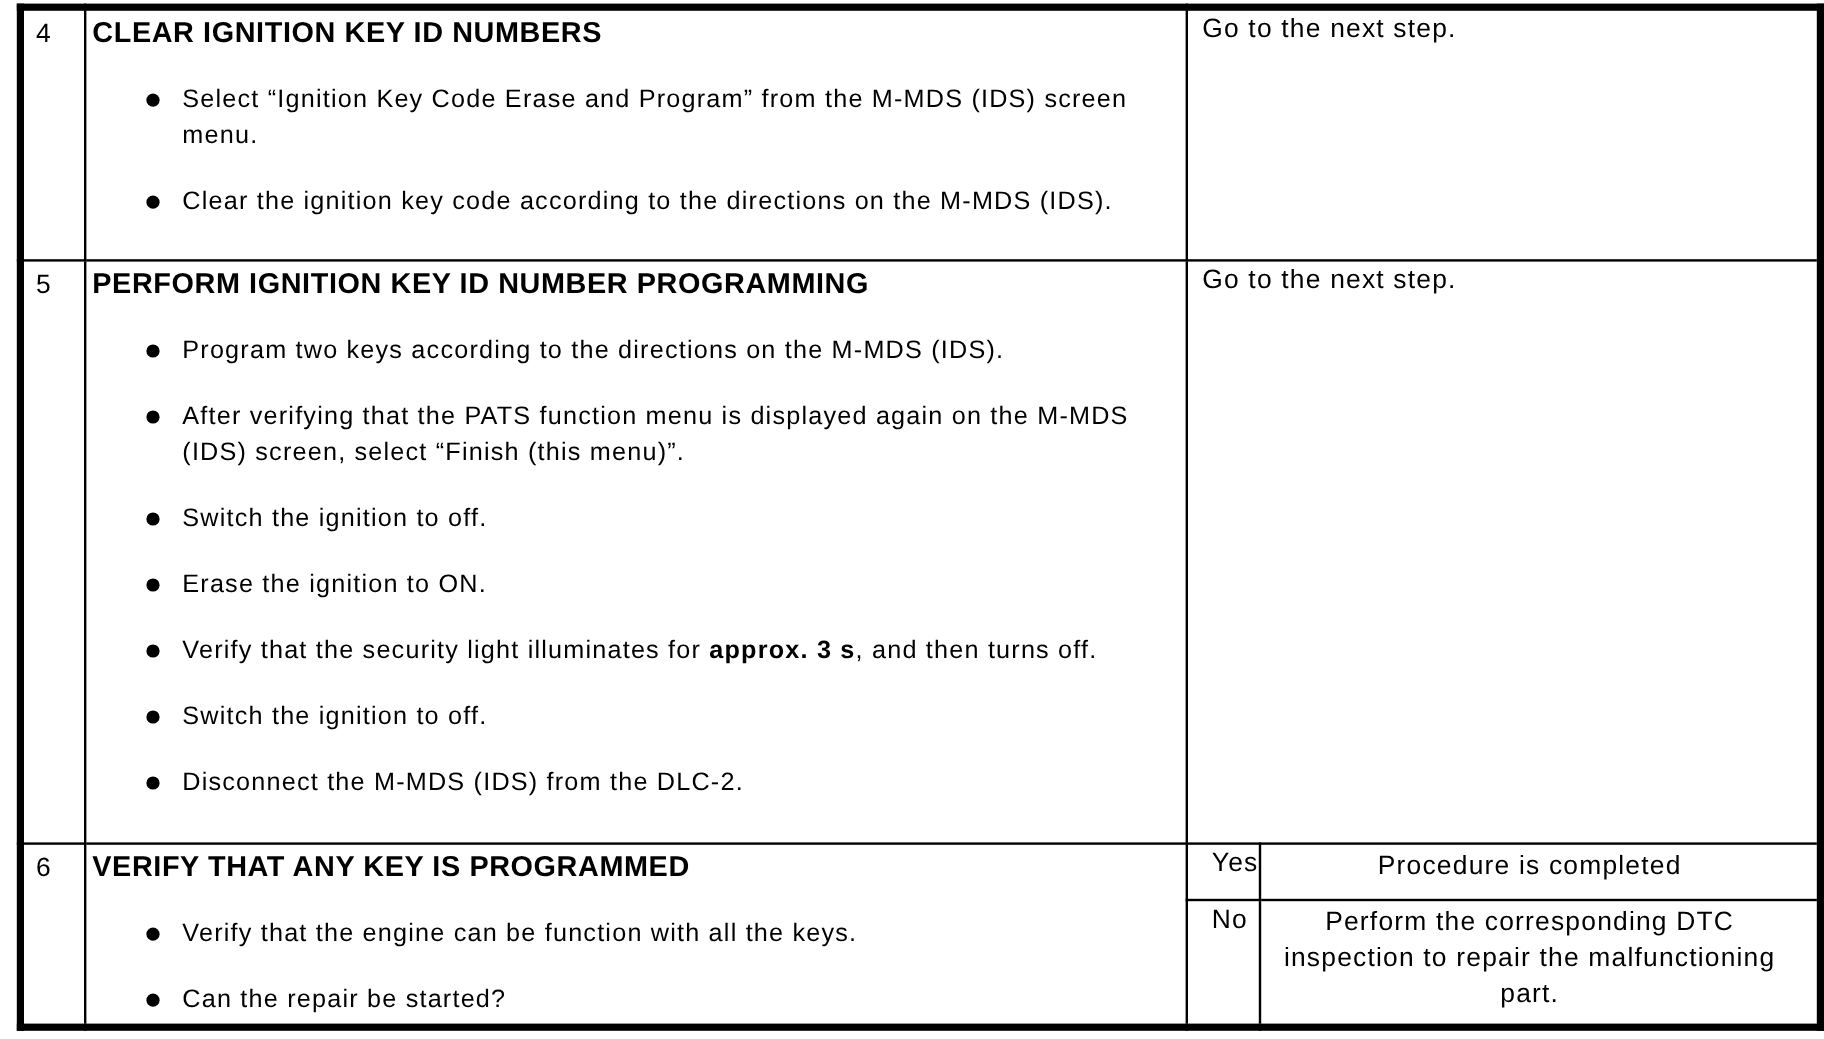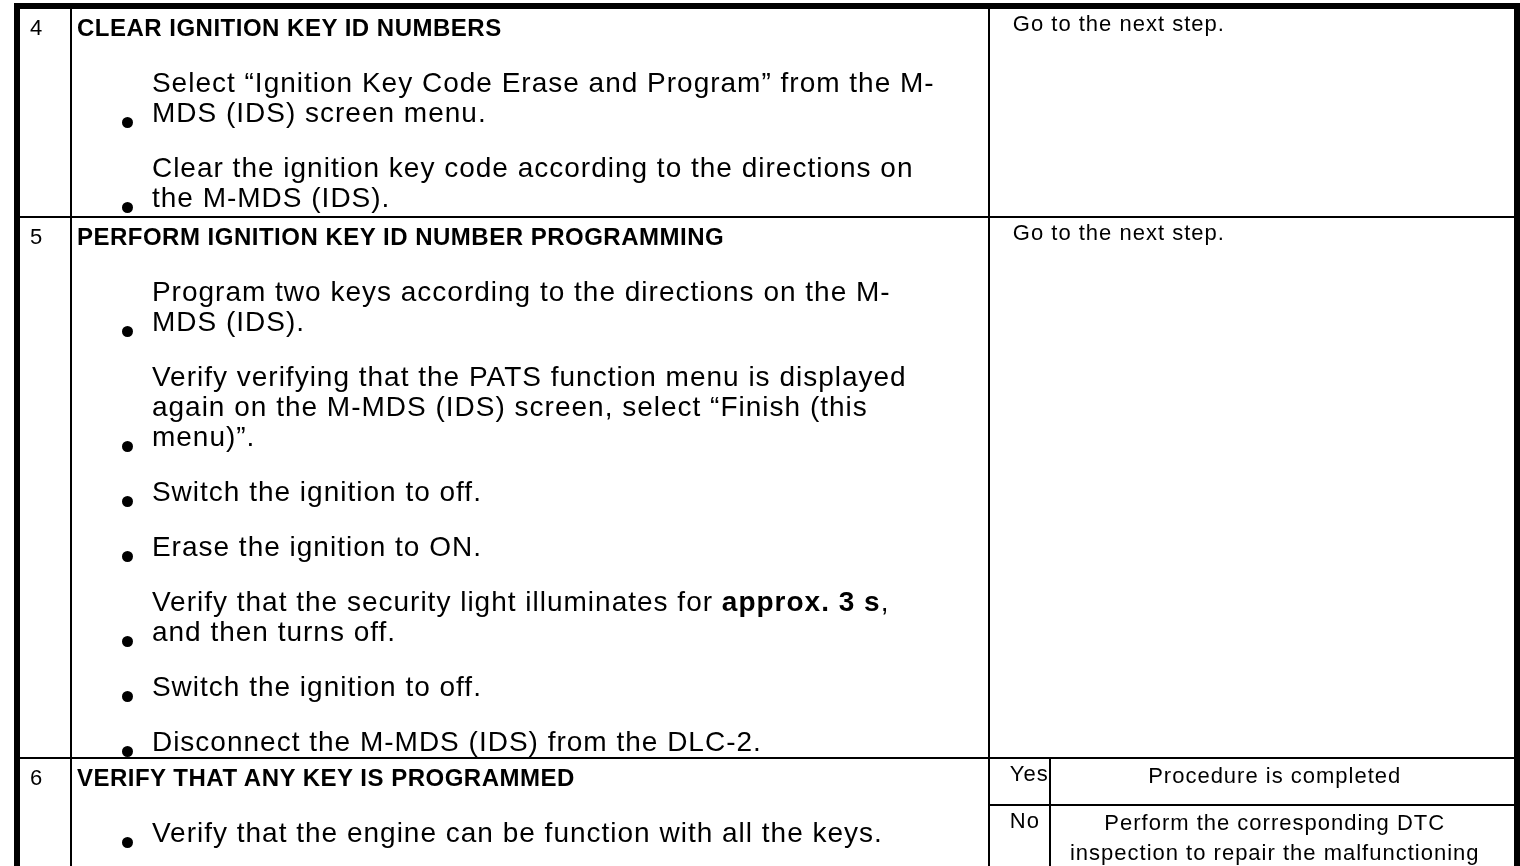--- a/index.html
+++ b/index.html
@@ -45,39 +45,38 @@
   .step-title {
     font-size: 24px;
     font-weight: bold;
     letter-spacing: 0.5px;
     line-height: 30px;
     white-space: nowrap;
   }
   .bullet {
     display: flex;
     margin-top: 25px;
-    font-size: 28px;
+    font-size: 21px;
     letter-spacing: 1px;
     line-height: 30px;
-    align-items: flex-end;
   }
   .dot {
     flex: none;
     width: 11px;
     height: 11px;
     border-radius: 50%;
     background: #000000;
     margin: 10px 19px 0 45px;
   }
   .bullet-text {
     width: 792px;
   }
   td.cell-result {
     vertical-align: middle;
-    padding: 0 4px 0 23px;
+    padding: 0 4px 0 12px;
     font-size: 22px;
     letter-spacing: 1px;
     line-height: 30px;
   }
   td.cell-yn {
     vertical-align: middle;
     padding: 0 0 0 20px;
     font-size: 22px;
     letter-spacing: 1px;
     line-height: 30px;
@@ -125,21 +124,21 @@
   <tr class="r-step5">
     <td class="cell-num">5</td>
     <td class="cell-action">
       <div class="step-title">PERFORM IGNITION KEY ID NUMBER PROGRAMMING</div>
       <div class="bullet">
         <span class="dot"></span>
         <span class="bullet-text">Program two keys according to the directions on the M-MDS (IDS).</span>
       </div>
       <div class="bullet">
         <span class="dot"></span>
-        <span class="bullet-text">Verify verifying that the PATS function menu is displayed again on the M-MDS (IDS) screen, select “Finish (this menu)”.</span>
+        <span class="bullet-text">After verifying that the PATS function menu is displayed again on the M-MDS (IDS) screen, select “Finish (this menu)”.</span>
       </div>
       <div class="bullet">
         <span class="dot"></span>
         <span class="bullet-text">Switch the ignition to off.</span>
       </div>
       <div class="bullet">
         <span class="dot"></span>
         <span class="bullet-text">Erase the ignition to ON.</span>
       </div>
       <div class="bullet">

